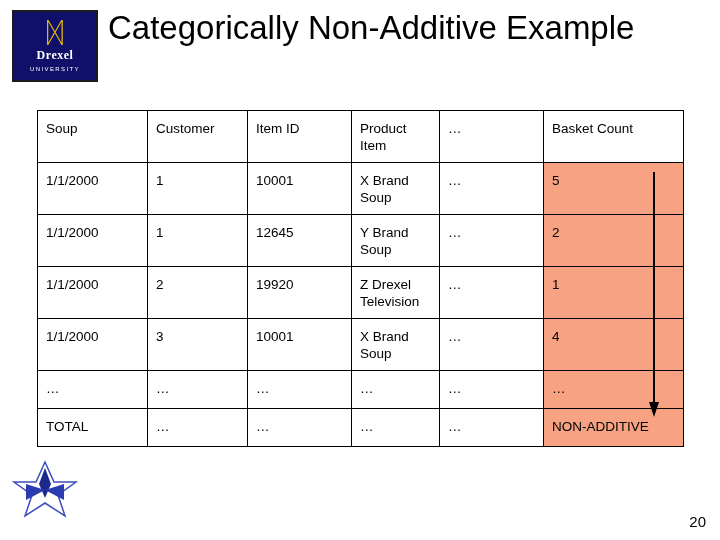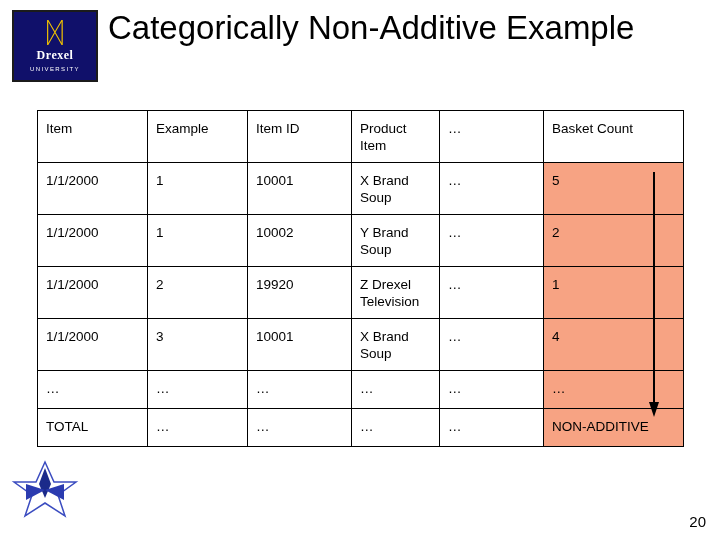--- a/index.html
+++ b/index.html
@@ -132,39 +132,39 @@
   <div class="logo-word">Drexel</div>
   <div class="logo-sub">UNIVERSITY</div>
 </div>
 
 <div class="title">Categorically Non-Additive Example</div>
 
 <div class="table-wrap">
   <table class="grid">
     <tbody>
       <tr>
-        <td class="c0">Item</td>
-        <td class="c1">Example</td>
+        <td class="c0">Soup</td>
+        <td class="c1">Customer</td>
         <td class="c2">Item ID</td>
         <td class="c3">Product Item</td>
         <td class="c4">…</td>
         <td class="c5">Basket Count</td>
       </tr>
       <tr>
         <td class="c0">1/1/2000</td>
         <td class="c1">1</td>
         <td class="c2">10001</td>
         <td class="c3">X Brand Soup</td>
         <td class="c4">…</td>
         <td class="c5 hl">5</td>
       </tr>
       <tr>
         <td class="c0">1/1/2000</td>
         <td class="c1">1</td>
-        <td class="c2">10002</td>
+        <td class="c2">12645</td>
         <td class="c3">Y Brand Soup</td>
         <td class="c4">…</td>
         <td class="c5 hl">2</td>
       </tr>
       <tr>
         <td class="c0">1/1/2000</td>
         <td class="c1">2</td>
         <td class="c2">19920</td>
         <td class="c3">Z Drexel Television</td>
         <td class="c4">…</td>

